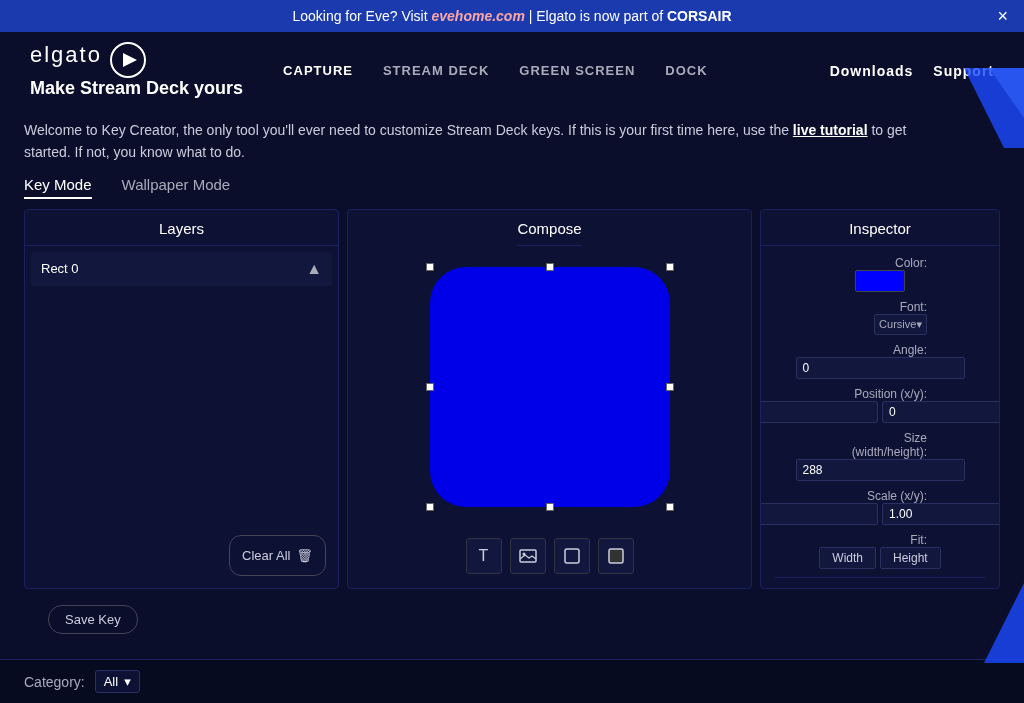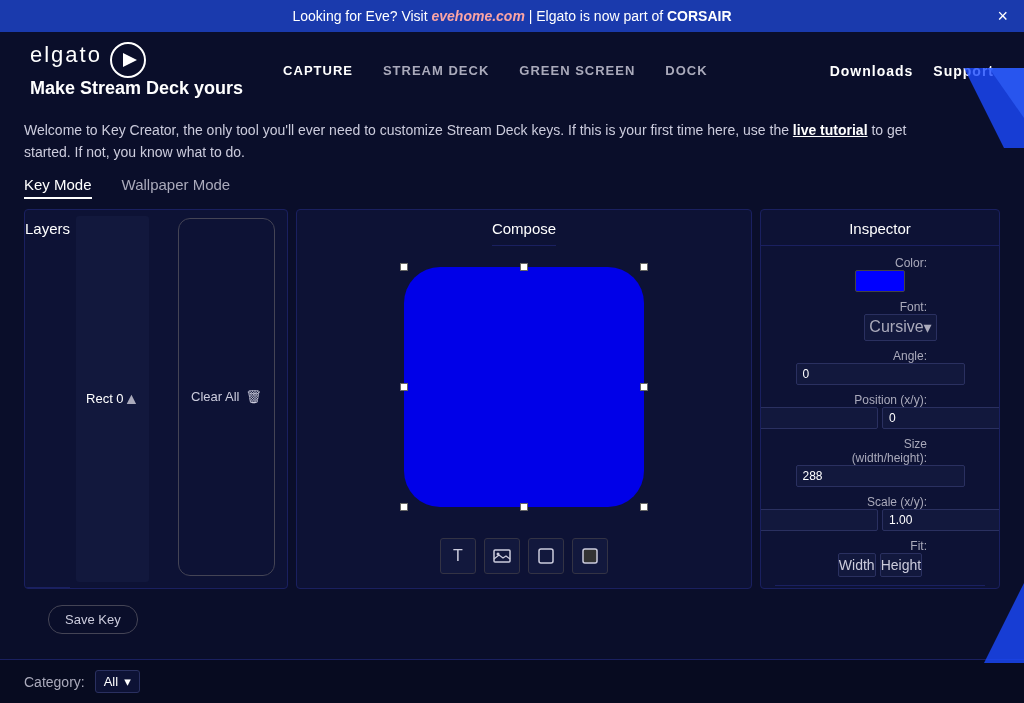--- a/index.html
+++ b/index.html
@@ -146,24 +146,24 @@
     .panels {
       display: flex;
       gap: 8px;
       height: 380px;
     }
 
     
     .panel-layers {
       background-color: #0d1235;
       border: 1px solid #1a2060;
-      width: 264px;
+      width: 315px;
       flex-shrink: 0;
       display: flex;
-      flex-direction: row;
+      flex-direction: column;
       border-radius: 4px;
       overflow: hidden;
     }
     .panel-title {
       text-align: center;
       font-size: 15px;
       color: #fff;
       padding: 10px 0 8px;
       border-bottom: 1px solid #1a2060;
     }
@@ -317,38 +317,38 @@
       background: #0000ff;
       border: 1px solid #444;
       border-radius: 2px;
       cursor: pointer;
     }
     .font-select {
       flex: 1;
       background: #12183d;
       border: 1px solid #2a3060;
       color: #aab;
-      font-size: 16px;
+      font-size: 11px;
       padding: 3px 4px;
       border-radius: 2px;
       display: flex;
       align-items: center;
       justify-content: space-between;
       margin-left: 41px;
     }
     .fit-buttons {
       display: flex;
       gap: 4px;
     }
     .fit-btn {
       background: #12183d;
       border: 1px solid #2a3060;
       color: #ccd;
-      font-size: 14px;
-      padding: 3px 0;
+      font-size: 12px;
+      padding: 3px 12px;
       cursor: pointer;
       border-radius: 2px;
     }
 
     .inspector-divider {
       border: none;
       border-top: 1px solid #1a2060;
       margin: 8px 0;
     }
 

